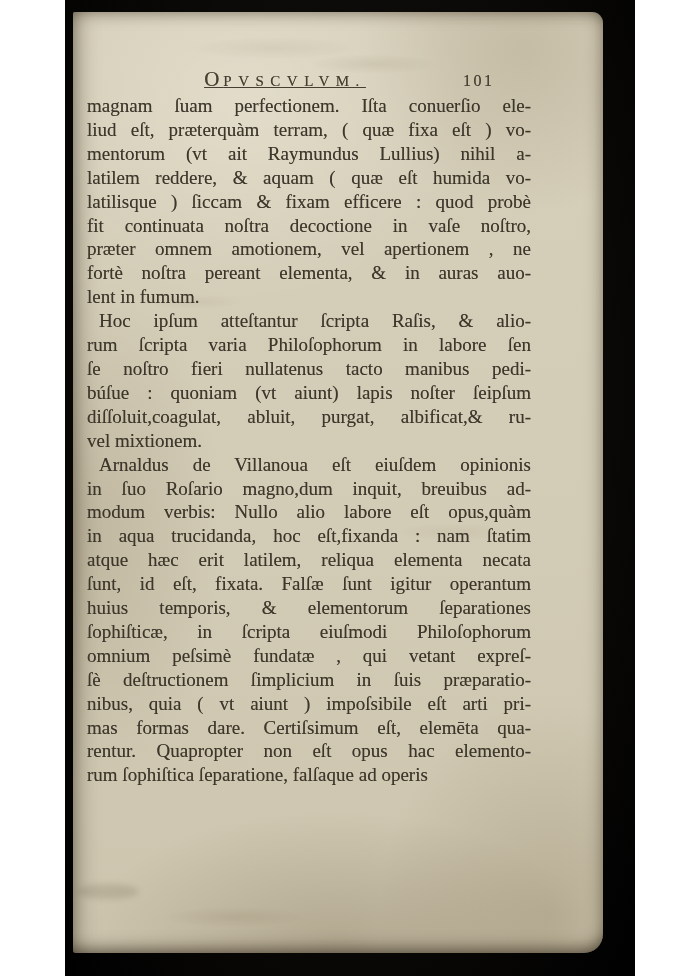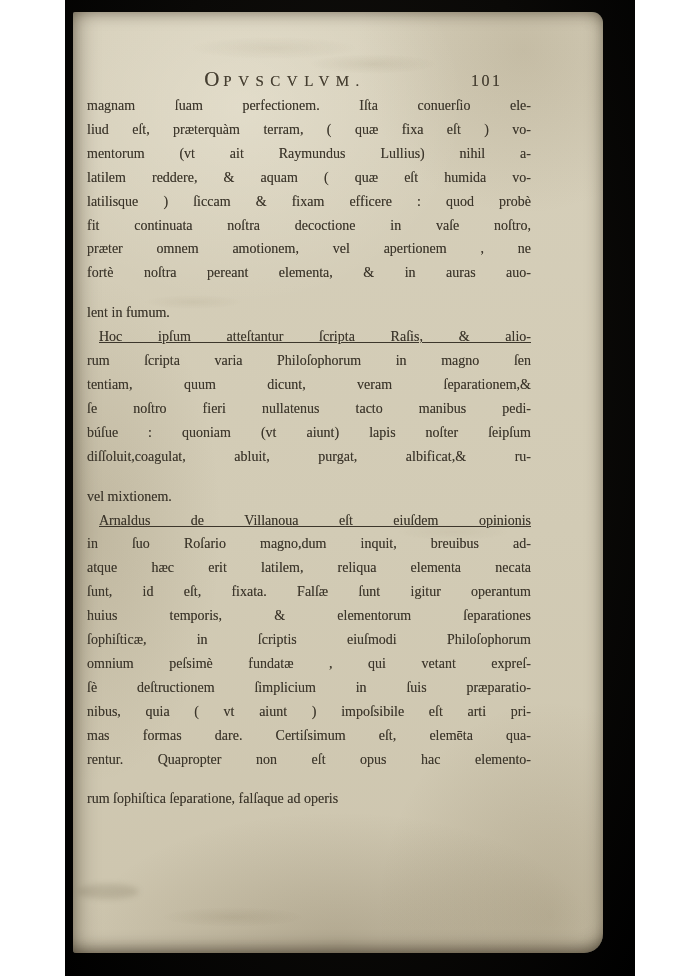--- a/index.html
+++ b/index.html
@@ -38,37 +38,38 @@
       radial-gradient(ellipse 90px 14px at 300px 52px, rgba(110,95,62,.10), rgba(110,95,62,0) 70%),
       radial-gradient(ellipse 120px 16px at 200px 36px, rgba(110,95,62,.08), rgba(110,95,62,0) 70%),
       radial-gradient(ellipse 70px 10px at 120px 290px, rgba(110,95,62,.07), rgba(110,95,62,0) 70%),
       radial-gradient(ellipse 80px 12px at 380px 520px, rgba(110,95,62,.06), rgba(110,95,62,0) 70%),
       radial-gradient(ellipse 100px 14px at 160px 905px, rgba(100,85,55,.10), rgba(100,85,55,0) 70%);
   }
   .running-title{
     position:absolute;top:55px;left:212px;transform:translateX(-50%);
     white-space:nowrap;color:#453e31;
     text-shadow:0 0 .6px rgba(62,54,40,.55);
+    text-decoration:underline;
   }
   .rt-initial{font-size:21px;letter-spacing:4px;}
   .rt-rest{font-size:15px;letter-spacing:6.5px;}
   .page-number{
-    position:absolute;top:60px;left:398px;width:40px;
+    position:absolute;top:60px;left:390px;width:40px;
     font-size:16px;letter-spacing:2.5px;color:#453e31;
     text-shadow:0 0 .6px rgba(62,54,40,.55);
   }
   .text-block{
     position:absolute;left:14px;top:82px;width:444px;
-    font-size:14px;line-height:23.9px;color:#3c362b;
+    font-size:19px;line-height:23.9px;color:#3c362b;
     text-shadow:0 0 .6px rgba(58,52,42,.5);
   }
   .paragraph{margin:0;}
   .line{text-align:justify;text-align-last:justify;white-space:normal;}
-  .line.par-last{text-align-last:left;margin-top:16px;}
-  .paragraph.indent .line:first-child{text-indent:12px;text-decoration:underline;}
+  .line.par-last{text-align-last:left;}
+  .paragraph.indent .line:first-child{text-indent:12px;}
   .smudge{
     position:absolute;left:4px;top:872px;width:62px;height:15px;
     background:rgba(80,68,46,.30);border-radius:50%;
     filter:blur(3px);opacity:.55;
   }
 </style>
 </head>
 <body>
 
 <div class="stage">
@@ -83,34 +84,35 @@
             <div class="line">mentorum (vt ait Raymundus Lullius) nihil a-</div>
             <div class="line">latilem reddere, &amp; aquam ( quæ eſt humida vo-</div>
             <div class="line">latilisque ) ſiccam &amp; fixam efficere : quod probè</div>
             <div class="line">fit continuata noſtra decoctione in vaſe noſtro,</div>
             <div class="line">præter omnem amotionem, vel apertionem , ne</div>
             <div class="line">fortè noſtra pereant elementa, &amp; in auras auo-</div>
             <div class="line par-last">lent in fumum.</div>
           </div>
           <div class="paragraph indent">
             <div class="line">Hoc ipſum atteſtantur ſcripta Raſis, &amp; alio-</div>
-            <div class="line">rum ſcripta varia Philoſophorum in magno ſen</div>
-            <div class="line">tentiam, quum dicunt, veram ſeparationem,&amp;</div>
+            <div class="line">rum ſcripta varia Philoſophorum in labore ſen</div>
             <div class="line">ſe noſtro fieri nullatenus tacto manibus pedi-</div>
             <div class="line">búſue : quoniam (vt aiunt) lapis noſter ſeipſum</div>
             <div class="line">diſſoluit,coagulat, abluit, purgat, albificat,&amp; ru-</div>
             <div class="line par-last">vel mixtionem.</div>
           </div>
           <div class="paragraph indent">
             <div class="line">Arnaldus de Villanoua eſt eiuſdem opinionis</div>
             <div class="line">in ſuo Roſario magno,dum inquit, breuibus ad-</div>
+            <div class="line">modum verbis: Nullo alio labore eſt opus,quàm</div>
+            <div class="line">in aqua trucidanda, hoc eſt,fixanda : nam ſtatim</div>
             <div class="line">atque hæc erit latilem, reliqua elementa necata</div>
             <div class="line">ſunt, id eſt, fixata. Falſæ ſunt igitur operantum</div>
             <div class="line">huius temporis, &amp; elementorum ſeparationes</div>
-            <div class="line">ſophiſticæ, in ſcriptis eiuſmodi Philoſophorum</div>
+            <div class="line">ſophiſticæ, in ſcripta eiuſmodi Philoſophorum</div>
             <div class="line">omnium peſsimè fundatæ , qui vetant expreſ-</div>
             <div class="line">ſè deſtructionem ſimplicium in ſuis præparatio-</div>
             <div class="line">nibus, quia ( vt aiunt ) impoſsibile eſt arti pri-</div>
             <div class="line">mas formas dare. Certiſsimum eſt, elemēta qua-</div>
             <div class="line">rentur. Quapropter non eſt opus hac elemento-</div>
             <div class="line par-last">rum ſophiſtica ſeparatione, falſaque ad operis</div>
           </div>
         </div>
       <div class="smudge"></div>
     </div>

